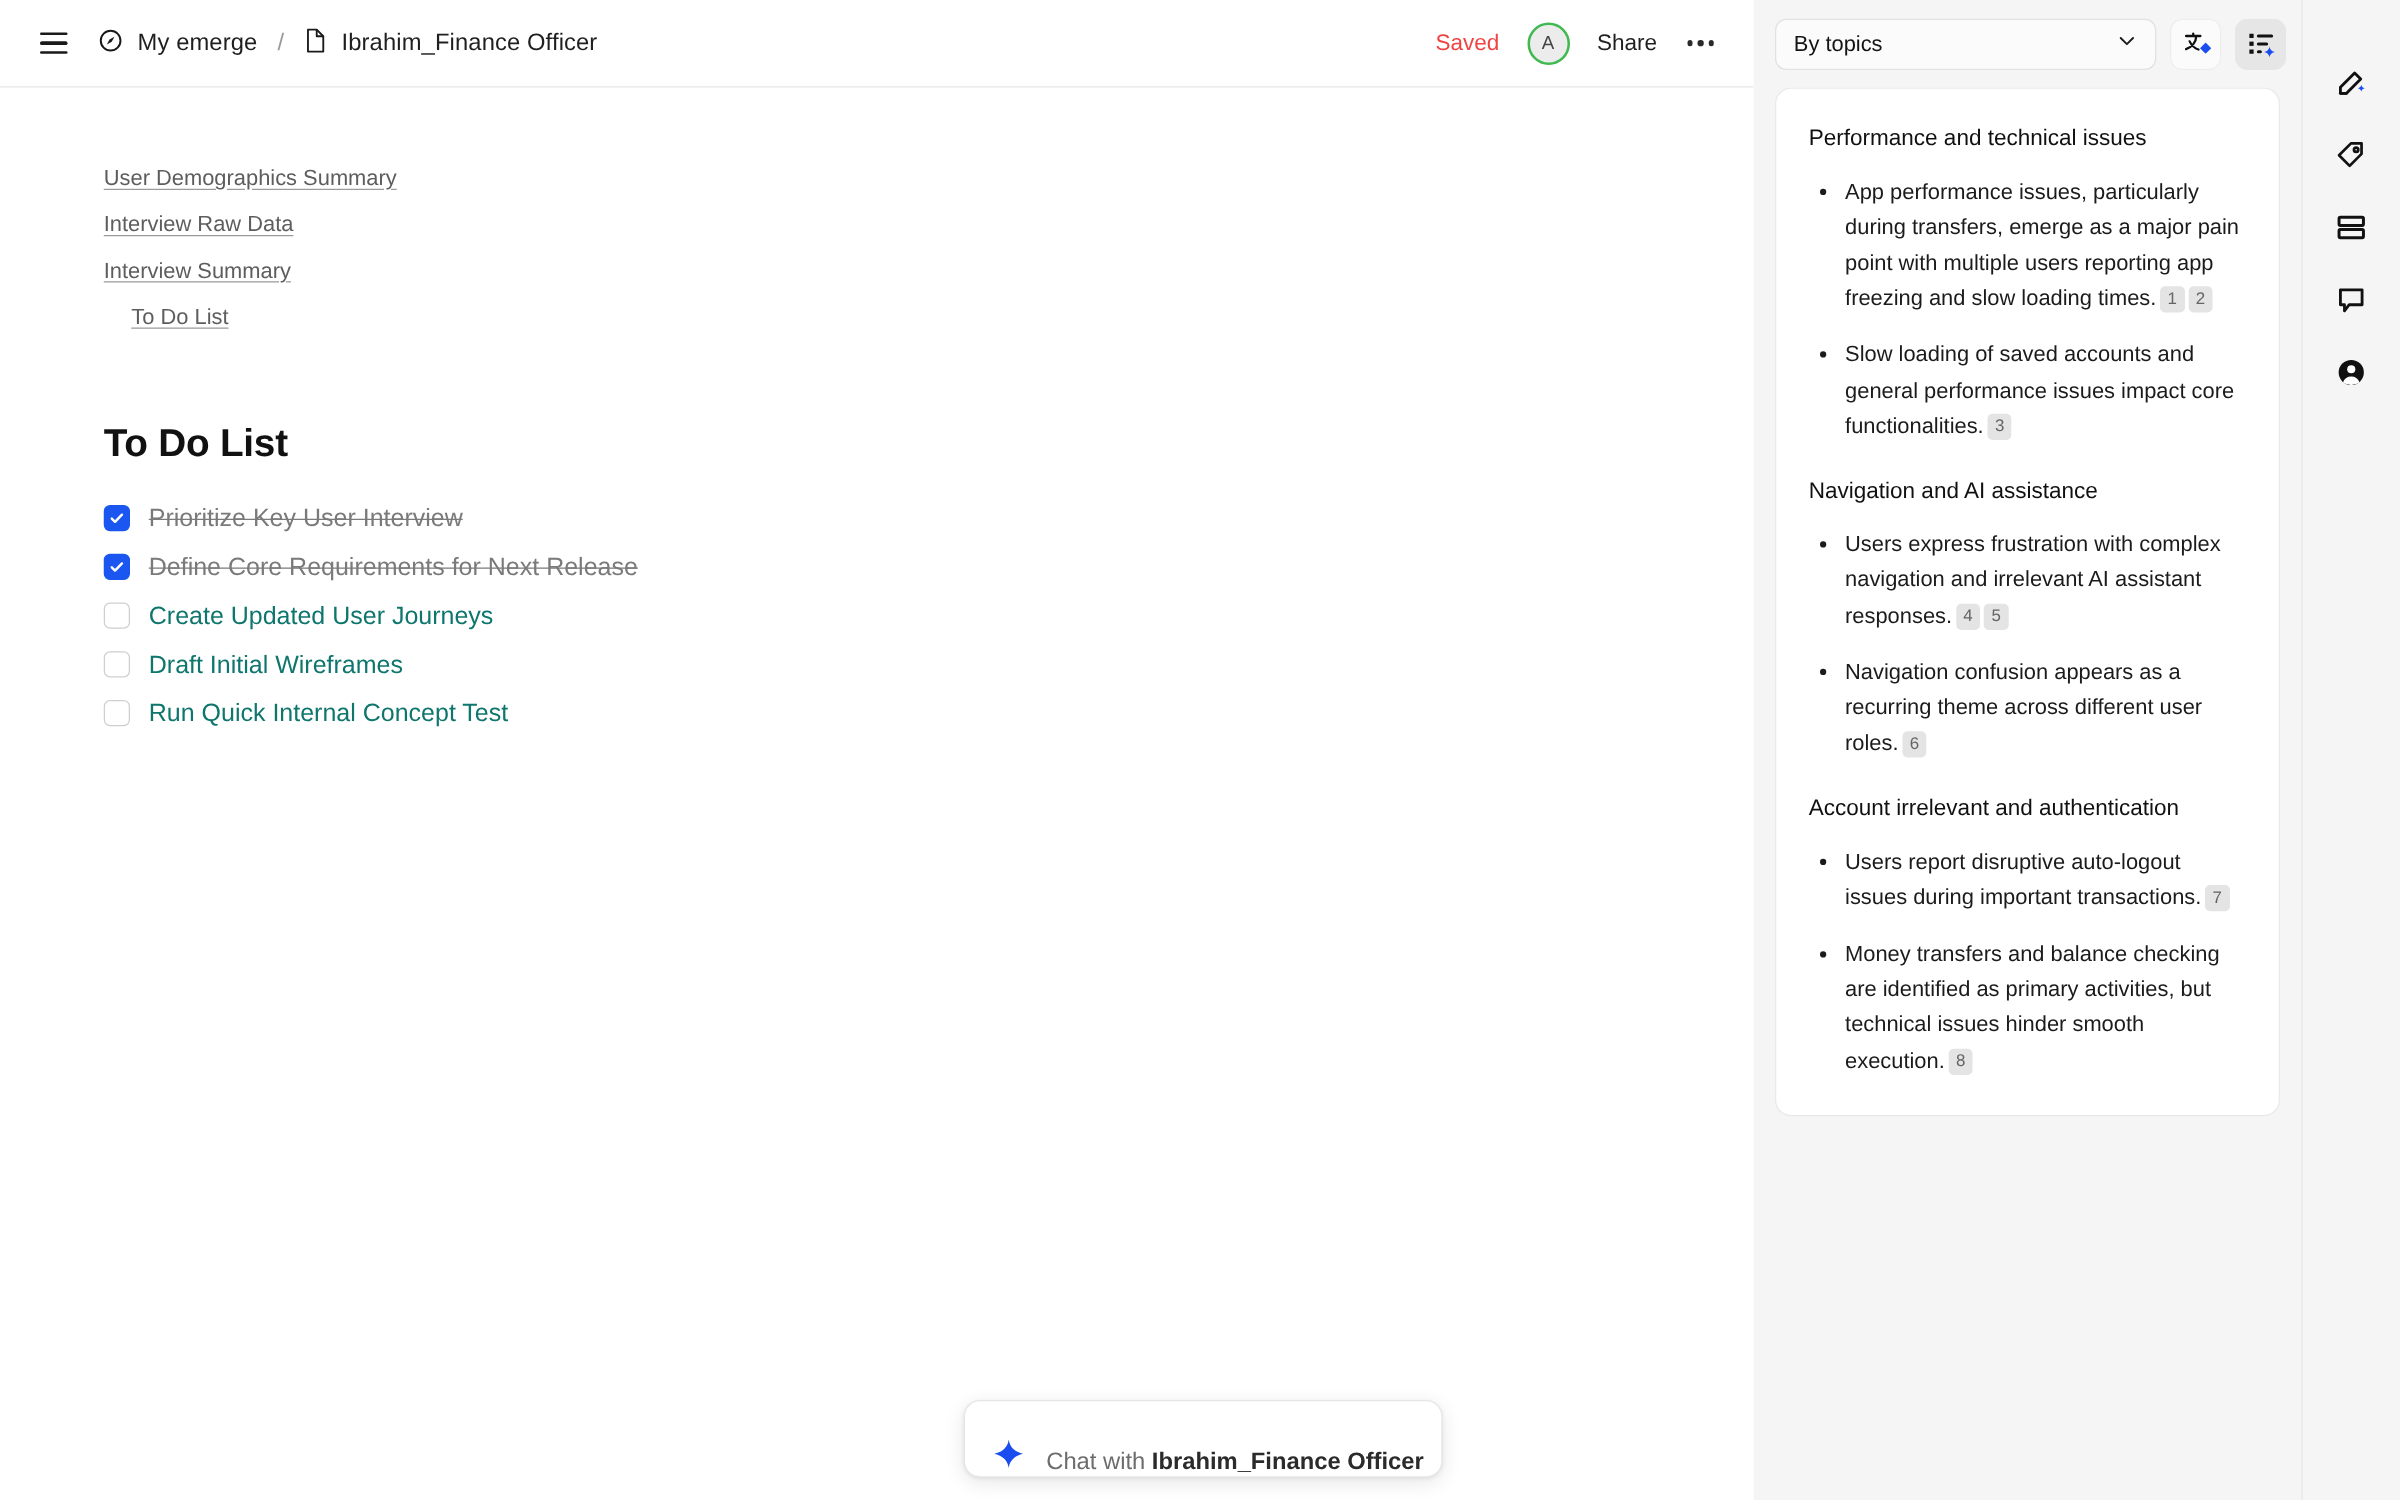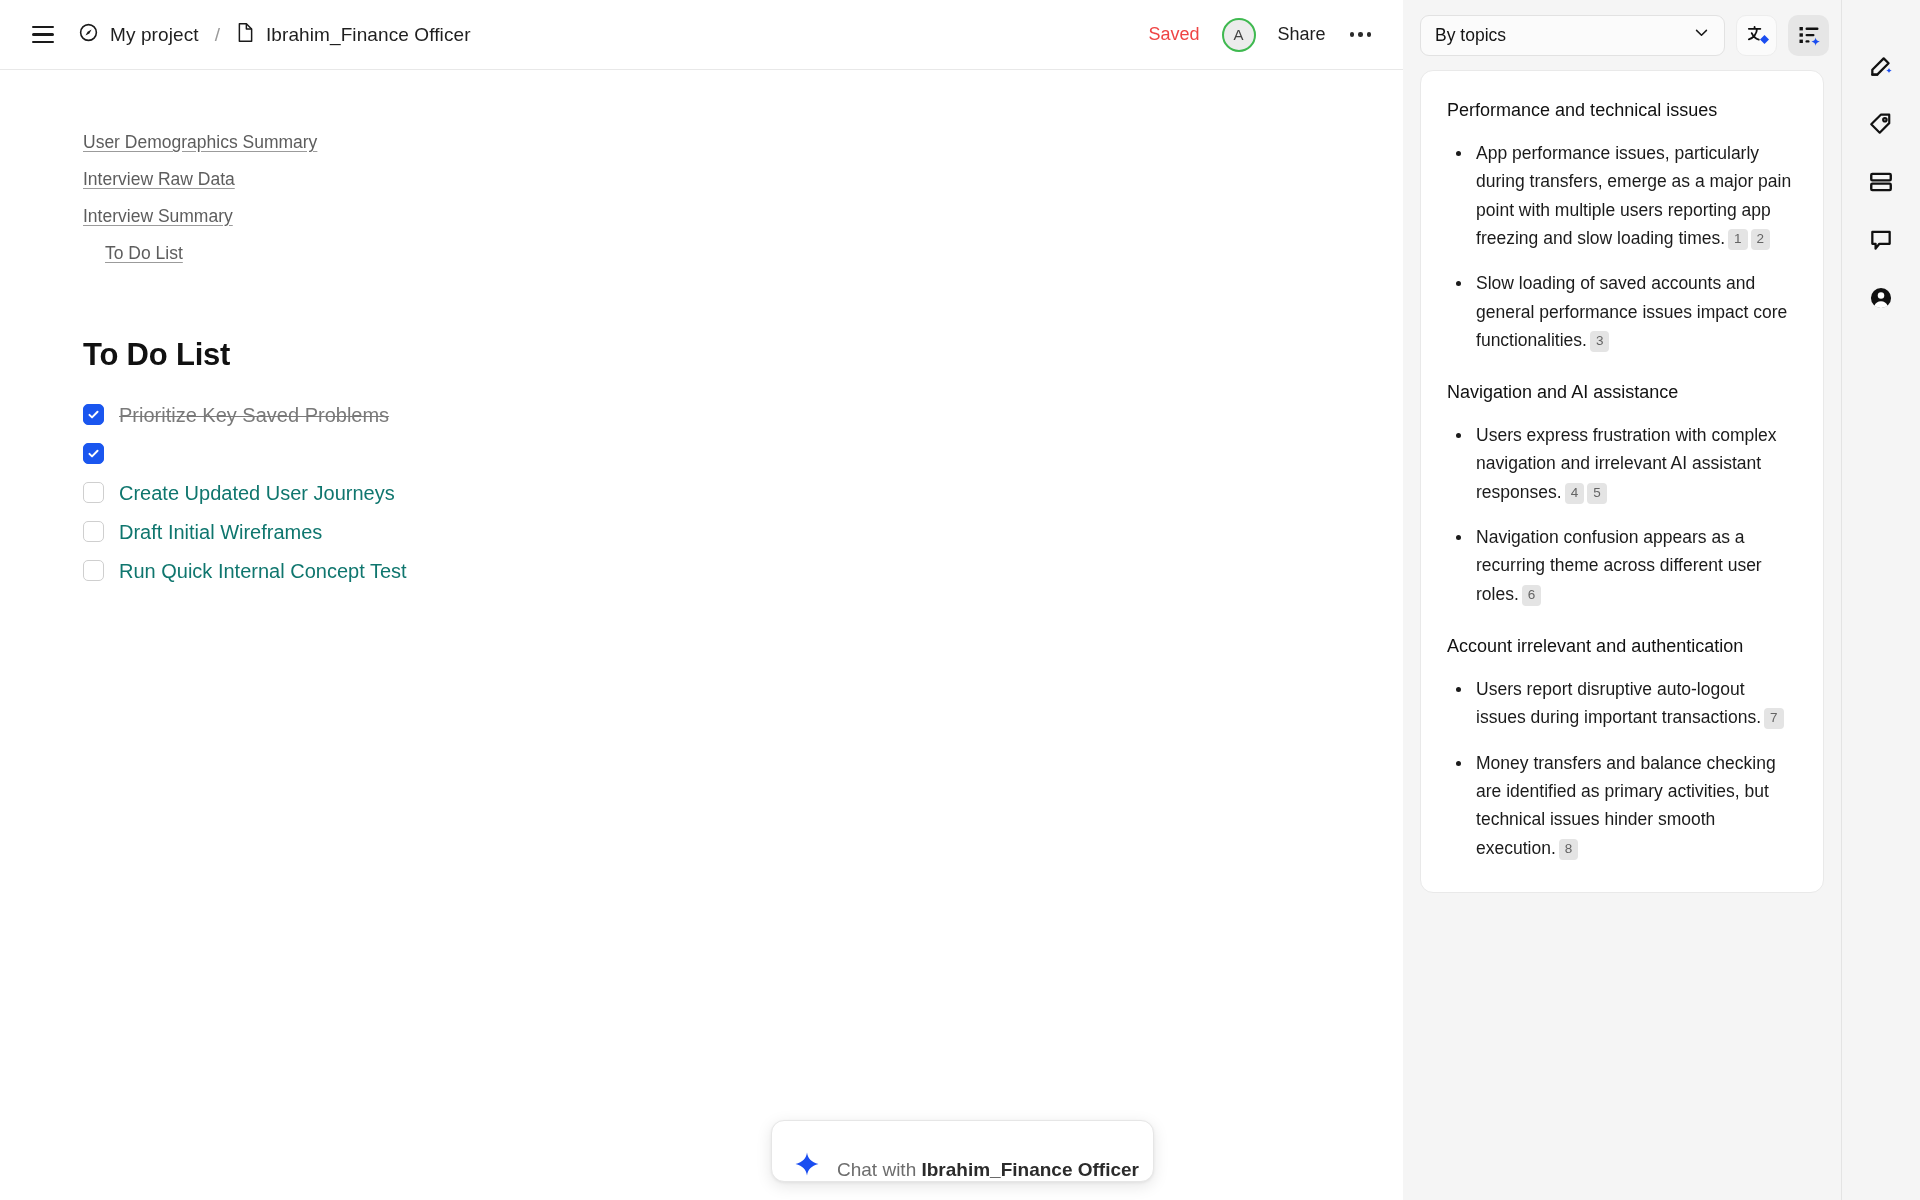--- a/index.html
+++ b/index.html
@@ -247,21 +247,21 @@
       </div>
 
       <div class="crumb-group">
         <div class="crumb-proj">
           <span>
             <svg width="21" height="21" viewBox="0 0 24 24" fill="none" stroke="#1a1a1a" stroke-width="1.8">
               <circle cx="12" cy="12" r="9"></circle>
               <path d="M15.5 8.5 13 13l-4.5 2.5L11 11z" fill="#1a1a1a" stroke="none"></path>
             </svg>
           </span>
-          <span class="crumb-text">My project</span>
+          <span class="crumb-text">My emerge</span>
         </div>
         <span class="slash">/</span>
         <div class="crumb-doc">
           <span>
             <svg width="19" height="21" viewBox="0 0 20 24" fill="none" stroke="#1a1a1a" stroke-width="1.7" stroke-linejoin="round">
               <path d="M3 2h8l6 6v14H3z"></path>
               <path d="M11 2v6h6"></path>
             </svg>
           </span>
           <span class="crumb-text">Ibrahim_Finance Officer</span>
@@ -292,28 +292,29 @@
 
         <h1 class="doc-title">To Do List</h1>
 
         <div class="todo-list">
           <div class="todo-row">
             <span class="cbox checked">
               <svg width="13" height="13" viewBox="0 0 16 16" fill="none" stroke="#fff" stroke-width="2.4" stroke-linecap="round" stroke-linejoin="round">
                   <path d="M3 8.4l3.2 3.2L13 4.6"></path>
                 </svg>
             </span>
-            <span class="todo-text done">Prioritize Key Saved Problems</span>
+            <span class="todo-text done">Prioritize Key User Interview</span>
           </div>
           <div class="todo-row">
             <span class="cbox checked">
               <svg width="13" height="13" viewBox="0 0 16 16" fill="none" stroke="#fff" stroke-width="2.4" stroke-linecap="round" stroke-linejoin="round">
                   <path d="M3 8.4l3.2 3.2L13 4.6"></path>
                 </svg>
             </span>
+            <span class="todo-text done">Define Core Requirements for Next Release</span>
           </div>
           <div class="todo-row">
             <span class="cbox">
               
             </span>
             <span class="todo-text">Create Updated User Journeys</span>
           </div>
           <div class="todo-row">
             <span class="cbox">
               

